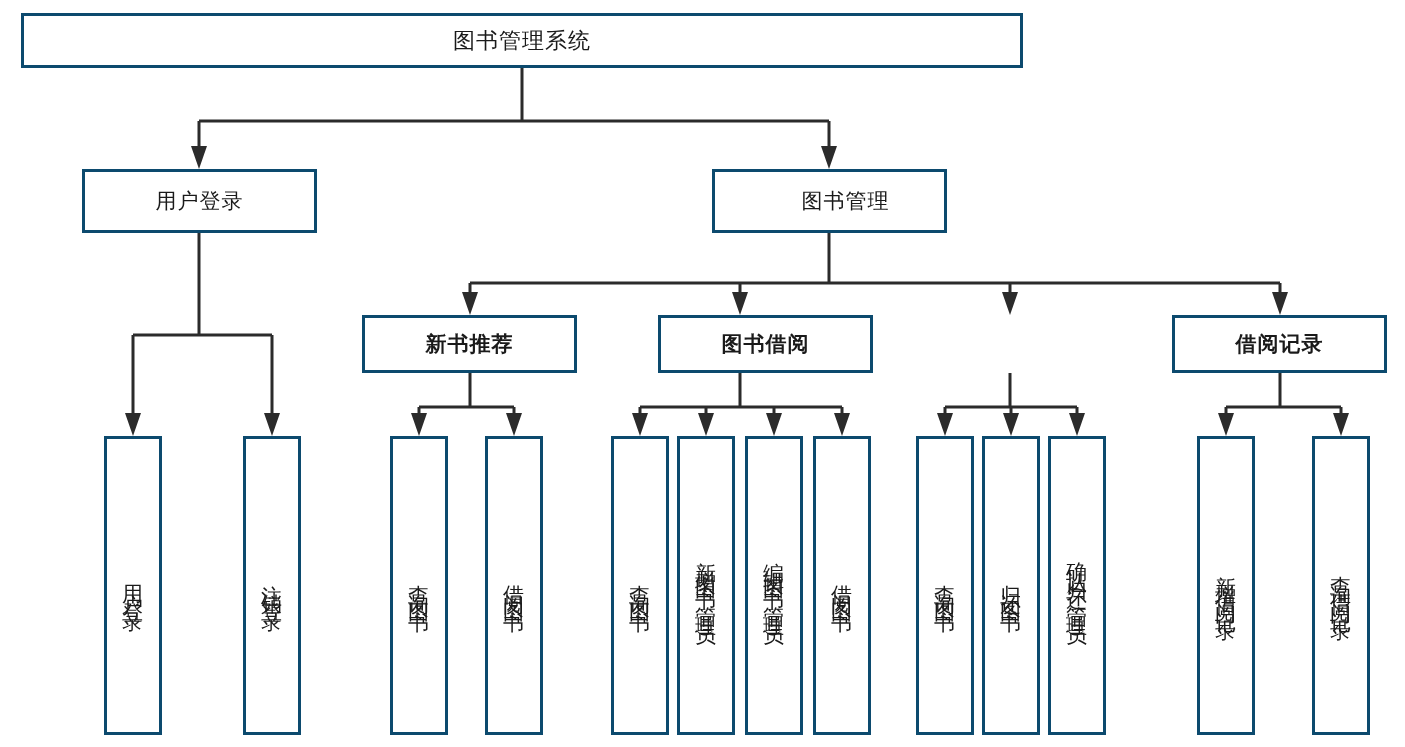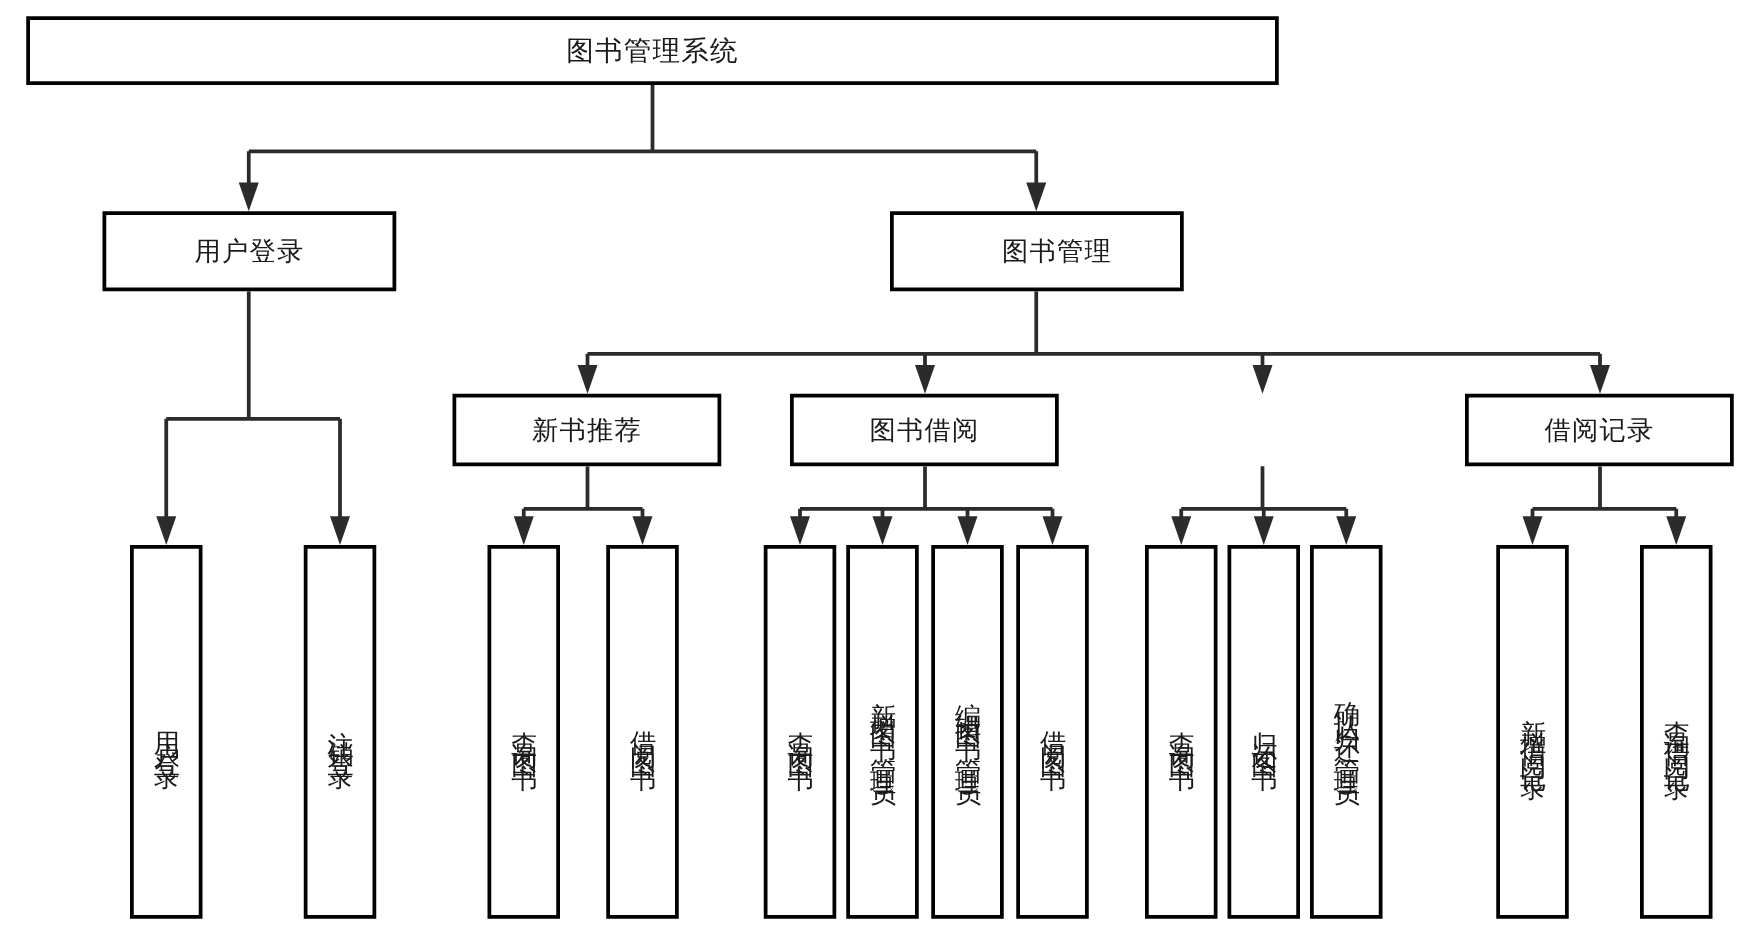--- a/index.html
+++ b/index.html
@@ -7,31 +7,31 @@
   .canvas{
     position:relative;
     width:1405px;height:747px;
     background:#ffffff;
     overflow:hidden;
   }
   .connectors{position:absolute;left:0;top:0;width:1405px;height:747px;}
   .node{
     position:absolute;
     box-sizing:border-box;
-    border:3px solid #000000;
+    border:3px solid #0c4a6e;
     background:#ffffff;
     display:flex;
     align-items:center;
     justify-content:center;
     color:#1a1a1a;
   }
   .hbox{font-size:21px;letter-spacing:1px;}
   .root{left:21px;top:13px;width:1002px;height:55px;font-size:22px;}
   .l2{top:169px;width:235px;height:64px;}
-  .l3{top:315px;width:215px;height:58px;}
+  .l3{top:315px;width:215px;height:58px;font-weight:bold;}
   .vbox{top:436px;width:58px;height:299px;}
   .vbox .vtext{
     writing-mode:vertical-rl;
     text-orientation:mixed;
     font-size:21px;
     letter-spacing:9px;
     line-height:1;
     white-space:nowrap;
     color:#1a1a1a;
   }
@@ -90,21 +90,21 @@
       <polygon points="1333,413 1349,413 1341,436"></polygon>
     </g>
   </svg>
 
   <div class="node hbox root">图书管理系统</div>
 
   <div class="node hbox l2" style="left:82px;">用户登录</div>
   <div class="node hbox l2" style="left:712px;padding-left:32px;">图书管理</div>
 
   <div class="node hbox l3" style="left:362px;">新书推荐</div>
-  <div class="node hbox l3" style="left:632px;">图书借阅</div>
+  <div class="node hbox l3" style="left:658px;">图书借阅</div>
   <div class="node hbox l3" style="left:1172px;">借阅记录</div>
 
   <div class="node vbox" style="left:104px;">
     <span class="vtext">用户登录</span>
   </div>
   <div class="node vbox" style="left:243px;">
     <span class="vtext">注销登录</span>
   </div>
 
   <div class="node vbox" style="left:390px;">

